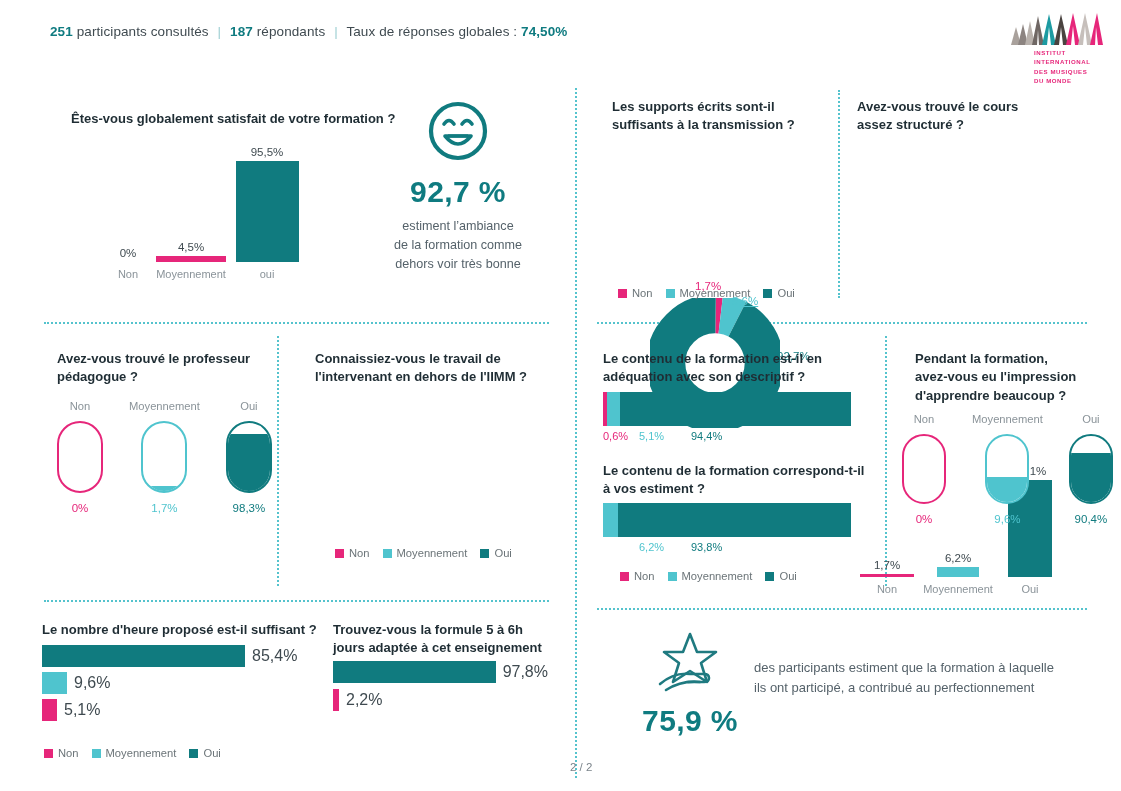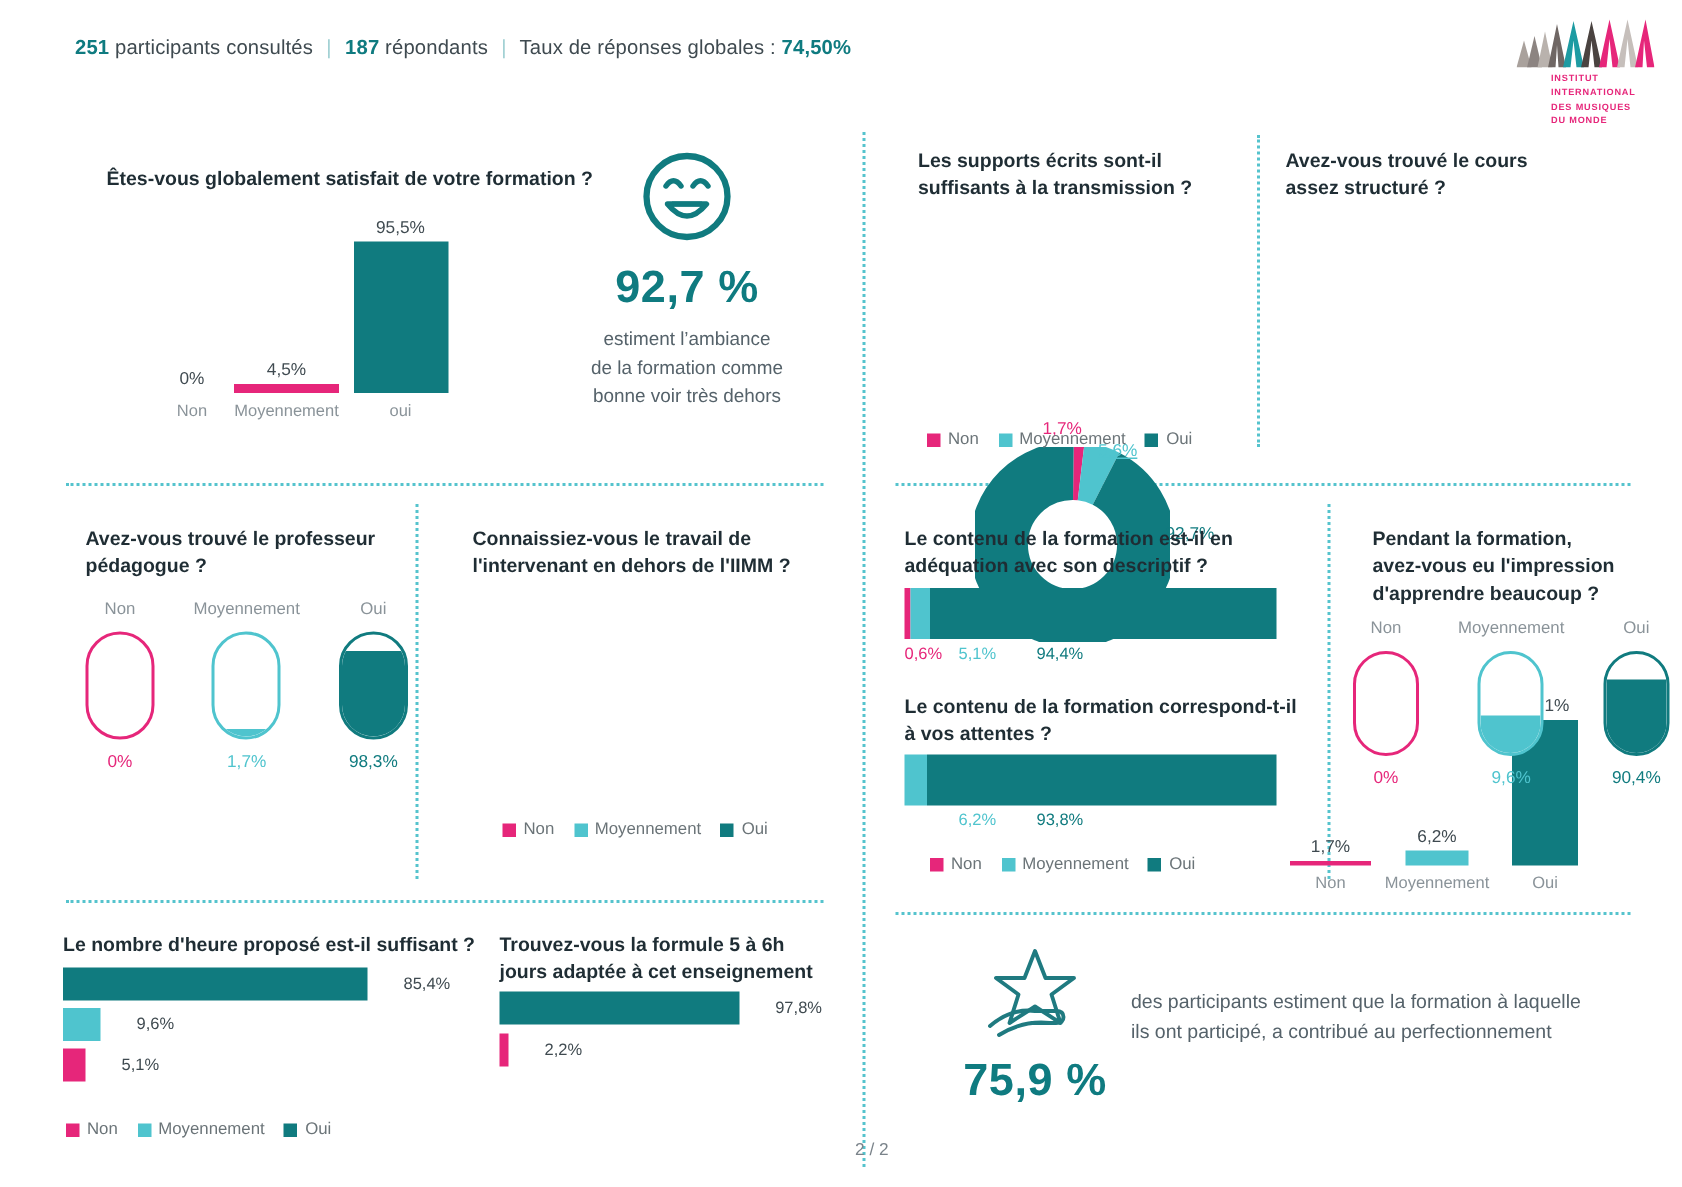--- a/index.html
+++ b/index.html
@@ -33,21 +33,21 @@
   
   .vbars { position: relative; }
   .vbar-col { position: absolute; bottom: 18px; text-align: center; }
   .vbar-val { font-size: 11.5px; color: #3f4a50; margin-bottom: 3px; white-space: nowrap; }
   .vbar-rect { margin: 0 auto; }
   .vbar-lbl { position: absolute; bottom: 0; width: 100%; text-align: center; font-size: 11px; color: #8a9399; white-space: nowrap; }
 
   
   .hbar-row { display: flex; align-items: center; }
   .hbar { height: 22px; }
-  .hbar-val { font-size: 11px; color: #3f4a50; margin-left: 24px; white-space: nowrap; }
+  .hbar-val { font-size: 16px; color: #3f4a50; margin-left: 7px; white-space: nowrap; }
 
   
   .stack { display: flex; height: 34px; width: 100%; }
   .stack-lbls { position: relative; height: 16px; margin-top: 4px; }
   .stack-lbls span { position: absolute; font-size: 11px; white-space: nowrap; }
 
   
   .legend { display: flex; gap: 13px; align-items: center; }
   .legend-item { display: flex; align-items: center; gap: 5px; font-size: 11.2px; color: #6b7478; }
   .legend-swatch { width: 9px; height: 9px; display: inline-block; }
@@ -137,21 +137,21 @@
     <circle cx="31" cy="31" r="27" fill="none" stroke="#107B7F" stroke-width="4.2"></circle>
     <path d="M17 24 q5 -7 10 0" fill="none" stroke="#107B7F" stroke-width="3.6" stroke-linecap="round"></path>
     <path d="M35 24 q5 -7 10 0" fill="none" stroke="#107B7F" stroke-width="3.6" stroke-linecap="round"></path>
     <path d="M18 36 q13 16 26 0 z" fill="none" stroke="#107B7F" stroke-width="3.6" stroke-linejoin="round"></path>
     <path d="M21 36 h20" stroke="#107B7F" stroke-width="3.2"></path>
   </svg>
   <div class="big-num" style="margin-top:13px;">92,7 %</div>
   <div class="stat-lines" style="margin-top:8px;">
     <div>estiment l’ambiance</div>
     <div>de la formation comme</div>
-    <div>bonne voir très dehors</div>
+    <div>dehors voir très bonne</div>
   </div>
 </div>
 
 <div class="abs q-title" style="left:612px; top:98px; width:205px;">Les supports écrits sont-il suffisants à la transmission ?</div>
 <div class="abs donut-wrap" style="left:612px; top:140px; width:215px; height:175px;">
   <svg width="130" height="130" viewBox="0 0 42 42" style="position:absolute;left:38px;top:18px;">
     <circle cx="21" cy="21" r="15.9" fill="transparent" stroke="#E6267A" stroke-width="12.6" stroke-dasharray="1.7 98.3" stroke-dashoffset="25"></circle>
     <circle cx="21" cy="21" r="15.9" fill="transparent" stroke="#4FC4CE" stroke-width="12.6" stroke-dasharray="5.6 94.4" stroke-dashoffset="23.3"></circle>
     <circle cx="21" cy="21" r="15.9" fill="transparent" stroke="#107B7F" stroke-width="12.6" stroke-dasharray="92.7 7.3" stroke-dashoffset="17.7"></circle>
   </svg>
@@ -246,21 +246,21 @@
     <div style="width:5.1%;background:#4FC4CE;"></div>
     <div style="width:93.3%;background:#107B7F;"></div>
   </div>
   <div class="stack-lbls">
     <span style="left:0; color:#E6267A;text-align:right;">0,6%</span>
     <span style="left:36px; color:#4FC4CE;">5,1%</span>
     <span style="left:88px; color:#107B7F;">94,4%</span>
   </div>
 </div>
 
-<div class="abs q-title" style="left:603px; top:462px; width:265px;">Le contenu de la formation correspond-t-il à vos attentes ?</div>
+<div class="abs q-title" style="left:603px; top:462px; width:265px;">Le contenu de la formation correspond-t-il à vos estiment ?</div>
 <div class="abs" style="left:603px; top:503px; width:248px;">
   <div class="stack">
     <div style="width:6.2%;background:#4FC4CE;"></div>
     <div style="width:93.8%;background:#107B7F;"></div>
   </div>
   <div class="stack-lbls">
     <span style="left:36px; color:#4FC4CE;">6,2%</span>
     <span style="left:88px; color:#107B7F;">93,8%</span>
   </div>
 </div>

